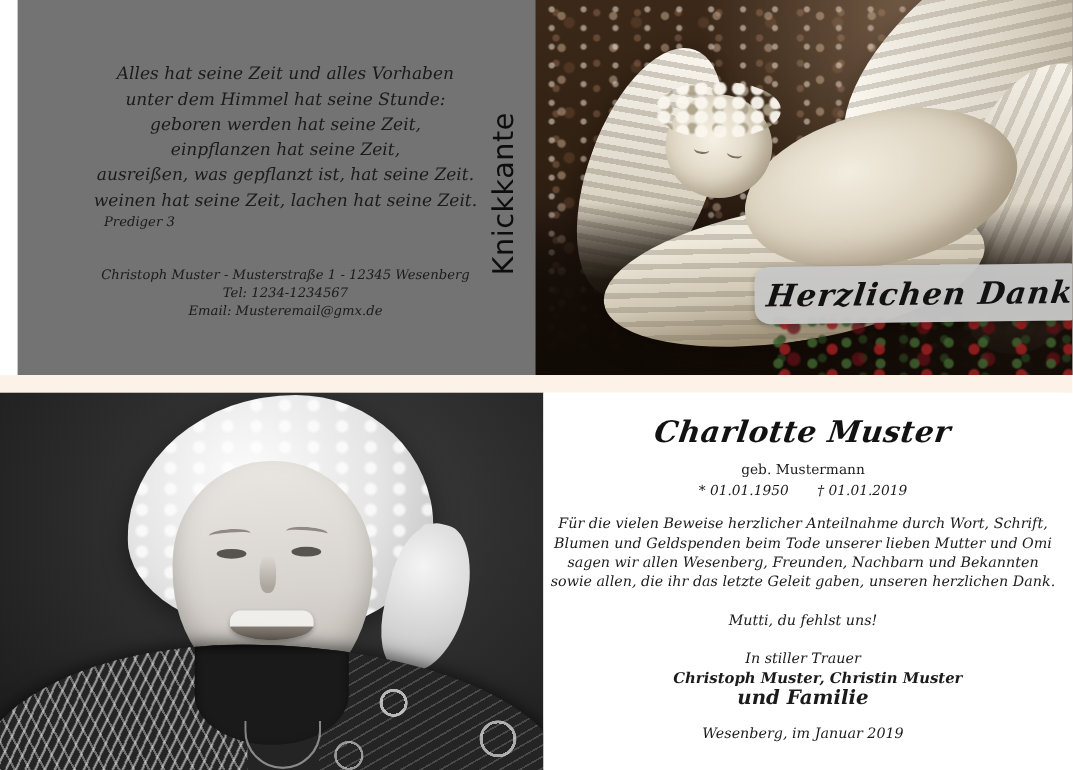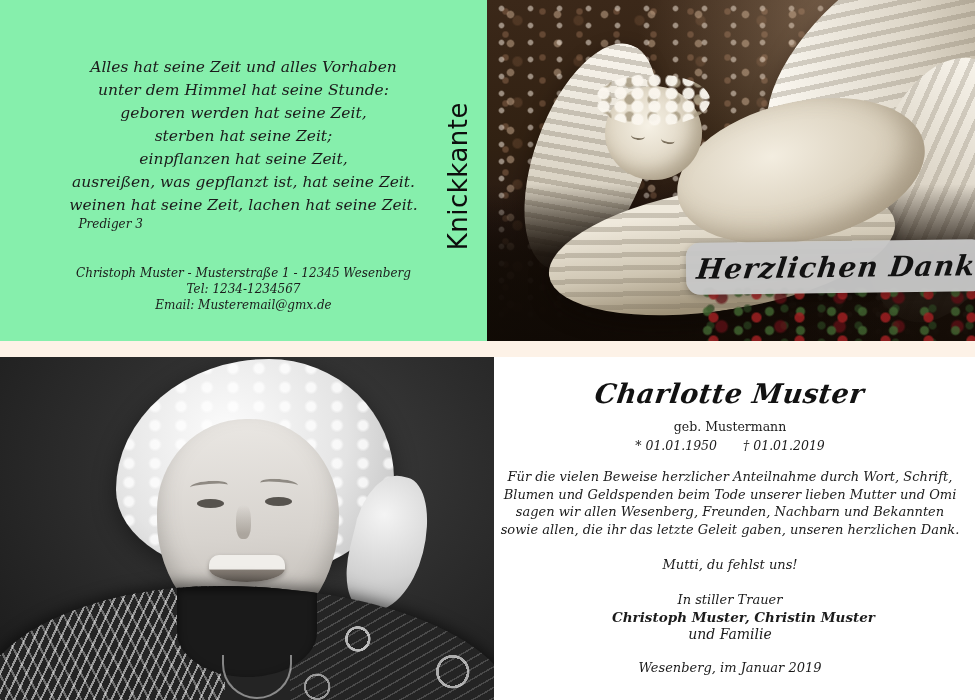--- a/index.html
+++ b/index.html
@@ -20,21 +20,21 @@
     color:#0d0d0d;
     writing-mode:vertical-rl;
     transform:rotate(180deg);
     white-space:nowrap;
     letter-spacing:.5px;
   }
   .fold-label.top { left:443px; top:102px; }
   .fold-label.bottom { left:496px; top:466px; }
 
   
-  .back-panel { position:absolute; left:0; top:0; width:487px; height:341px; background:#86efac; }
+  .back-panel { position:absolute; left:16px; top:0; width:487px; height:341px; background:#737373; }
   .poem { margin-top:56px; text-align:center; font-style:italic; font-size:15.5px; line-height:23px; }
   .poem-line { white-space:nowrap; }
   .poem-attribution { width:330px; margin:16px auto; text-align:left; font-style:italic; font-size:12px; padding-right:6px; margin-top:0; }
   .contact { margin-top:34px; text-align:center; font-style:italic; font-size:12px; line-height:16px; }
 
   
   .front-panel { position:absolute; left:487px; top:0; width:488px; height:341px; overflow:hidden; background:#2b1c12; }
   .bokeh {
     position:absolute; inset:0;
     background-color:#2e1e13;
@@ -218,34 +218,33 @@
   .inside-right { position:absolute; left:494px; top:357px; width:472px; height:343px; background:#fff; text-align:center; }
   .person-name { margin-top:18px; font-size:27px; letter-spacing:.5px; line-height:38px; }
   .maiden-name { margin-top:7px; font-size:12.5px; line-height:14px; }
   .dates { margin-top:4px; font-style:italic; font-size:12.5px; line-height:15px; }
   .dates .birth { margin-right:26px; }
   .thanks { margin-top:15px; font-style:italic; font-size:13px; line-height:17.5px; }
   .thanks-line { white-space:nowrap;text-align:center; }
   .farewell { margin-top:20px; font-style:italic; font-size:13px; line-height:14px; }
   .mourning-intro { margin-top:20px; font-style:italic; font-size:13px; line-height:15px; }
   .mourners { font-style:italic; font-weight:700; font-size:13.5px; line-height:17px; margin-top:2px;padding-left:27px; }
-  .mourners-family { font-style:italic; font-weight:400; font-size:14px; line-height:17px; }
+  .mourners-family { font-style:italic; font-weight:700; font-size:18px; line-height:17px; }
   .place-date { margin-top:17px; font-style:italic; font-size:13px; line-height:15px; }
 </style>
 </head>
 <body>
 
 <div class="sheet">
 
   <div class="back-panel">
     <div class="poem">
       <div class="poem-line">Alles hat seine Zeit und alles Vorhaben</div>
       <div class="poem-line">unter dem Himmel hat seine Stunde:</div>
       <div class="poem-line">geboren werden hat seine Zeit,</div>
-      <div class="poem-line">sterben hat seine Zeit;</div>
       <div class="poem-line">einpflanzen hat seine Zeit,</div>
       <div class="poem-line">ausreißen, was gepflanzt ist, hat seine Zeit.</div>
       <div class="poem-line">weinen hat seine Zeit, lachen hat seine Zeit.</div>
     </div>
     <div class="poem-attribution">Prediger 3</div>
     <div class="contact">
       <div>Christoph Muster - Musterstraße 1 - 12345 Wesenberg</div>
       <div>Tel: 1234-1234567</div>
       <div>Email: Musteremail@gmx.de</div>
     </div>

